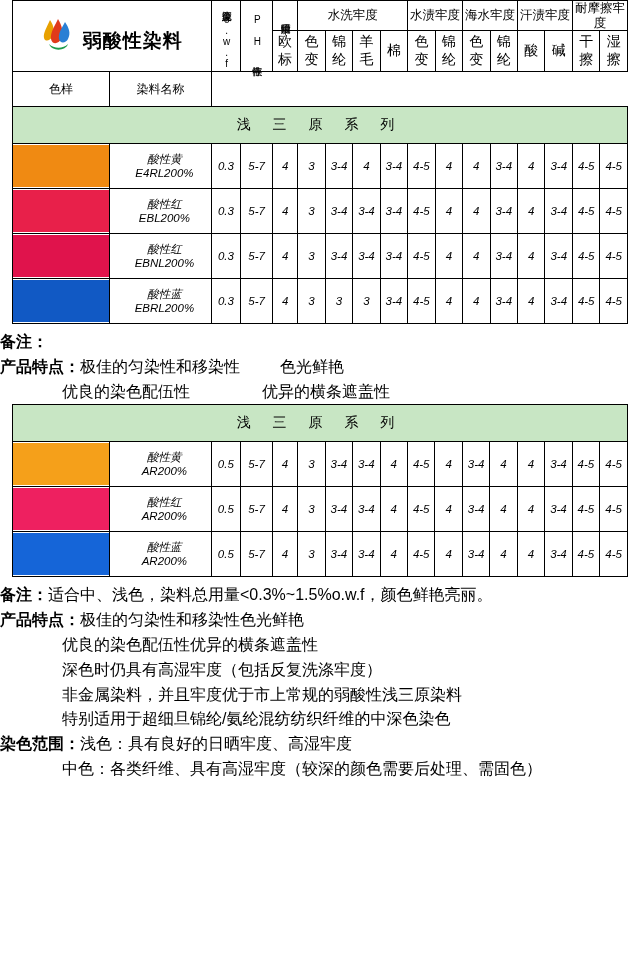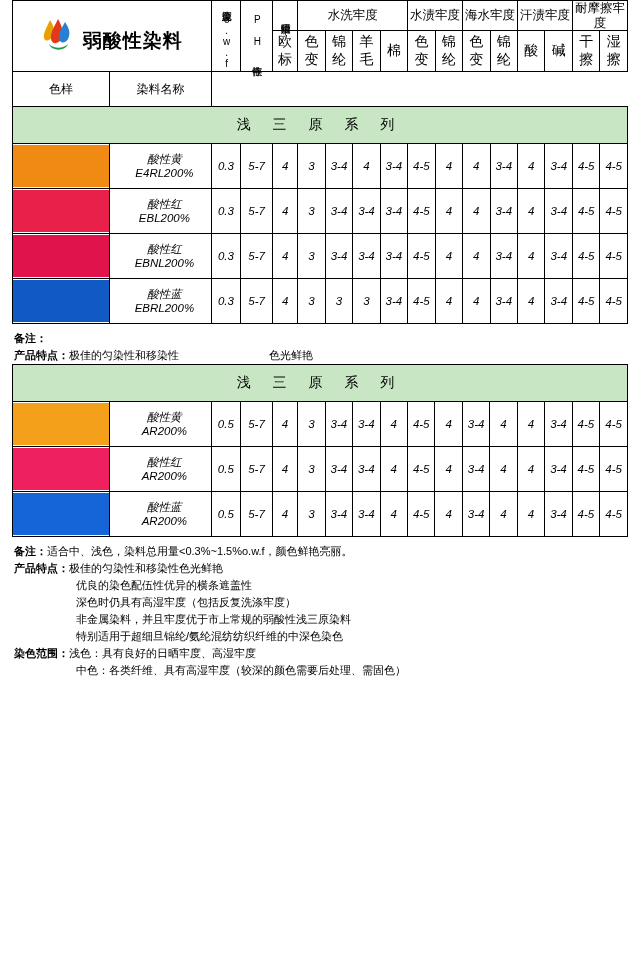--- a/index.html
+++ b/index.html
@@ -60,21 +60,21 @@
 
   
   col.c-swatch{width:92px;}
   col.c-name{width:96px;}
   col.c-dep{width:28px;}
   col.c-ph{width:30px;}
   col.c-sun{width:24px;}
   col.c-n{width:26px;}
 
   
-  .notes{margin:6px 14px 0 14px;font-size:11px;line-height:1.55;}
+  .notes{margin:6px 14px 0 0;font-size:16px;line-height:1.55;}
   .note-line{display:flex;}
   .note-label{font-weight:bold;white-space:nowrap;}
   .note-col{display:inline-block;}
   .indent{padding-left:62px;}
 
   .block2{margin-top:14px;}
 </style>
 </head>
 <body>
 
@@ -256,20 +256,24 @@
 
   <div class="notes">
     <div class="note-line">
       <span class="note-label">备注：</span>
     </div>
     <div class="note-line">
       <span class="note-label">产品特点：</span>
       <span class="note-col" style="width:200px">极佳的匀染性和移染性</span>
       <span class="note-col">色光鲜艳</span>
     </div>
+    <div class="note-line indent">
+      <span class="note-col" style="width:200px">优良的染色配伍性</span>
+      <span class="note-col">优异的横条遮盖性</span>
+    </div>
   </div>
 
   <table class="dye block2">
     <colgroup>
       <col class="c-swatch">
         <col class="c-name">
       <col class="c-dep">
         <col class="c-ph">
         <col class="c-sun">
       <col class="c-n">

